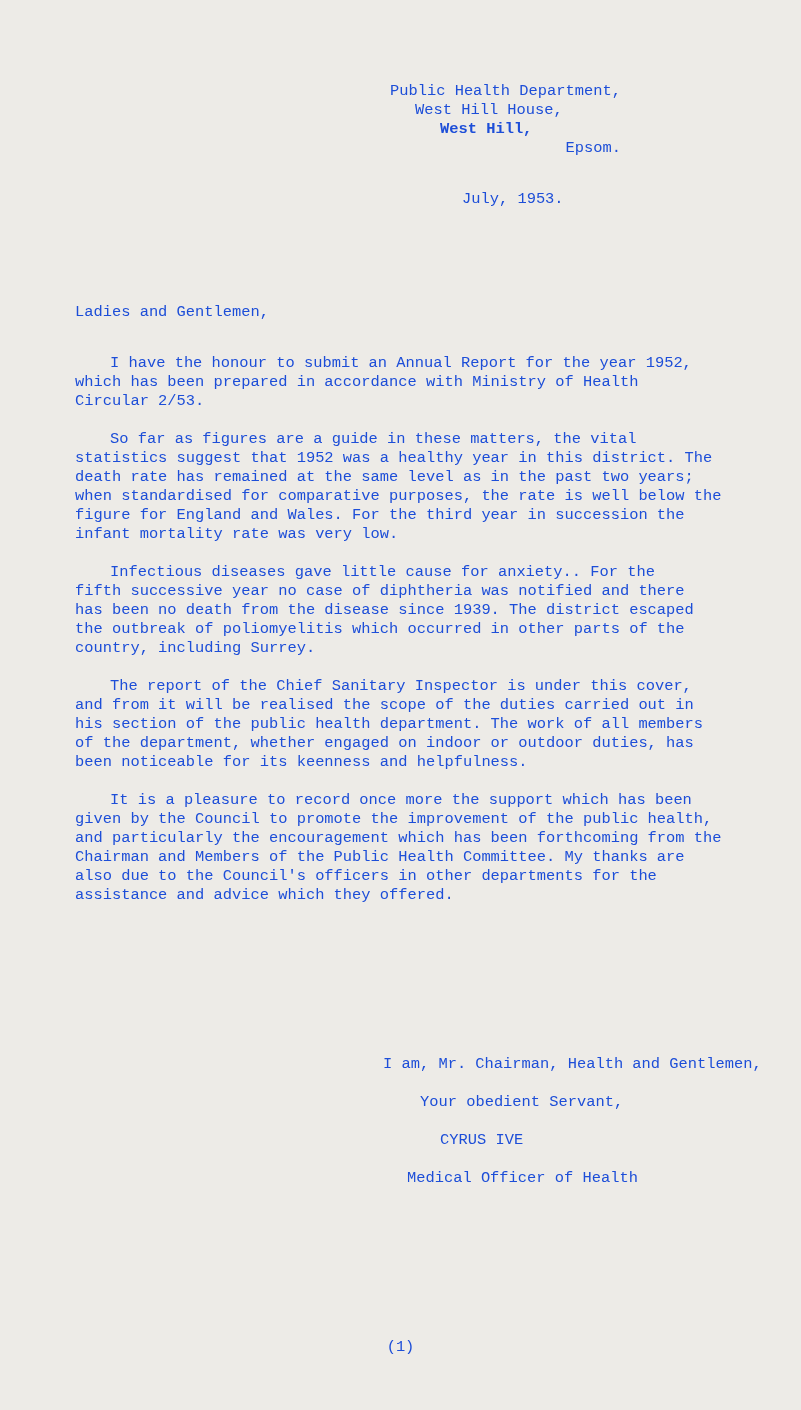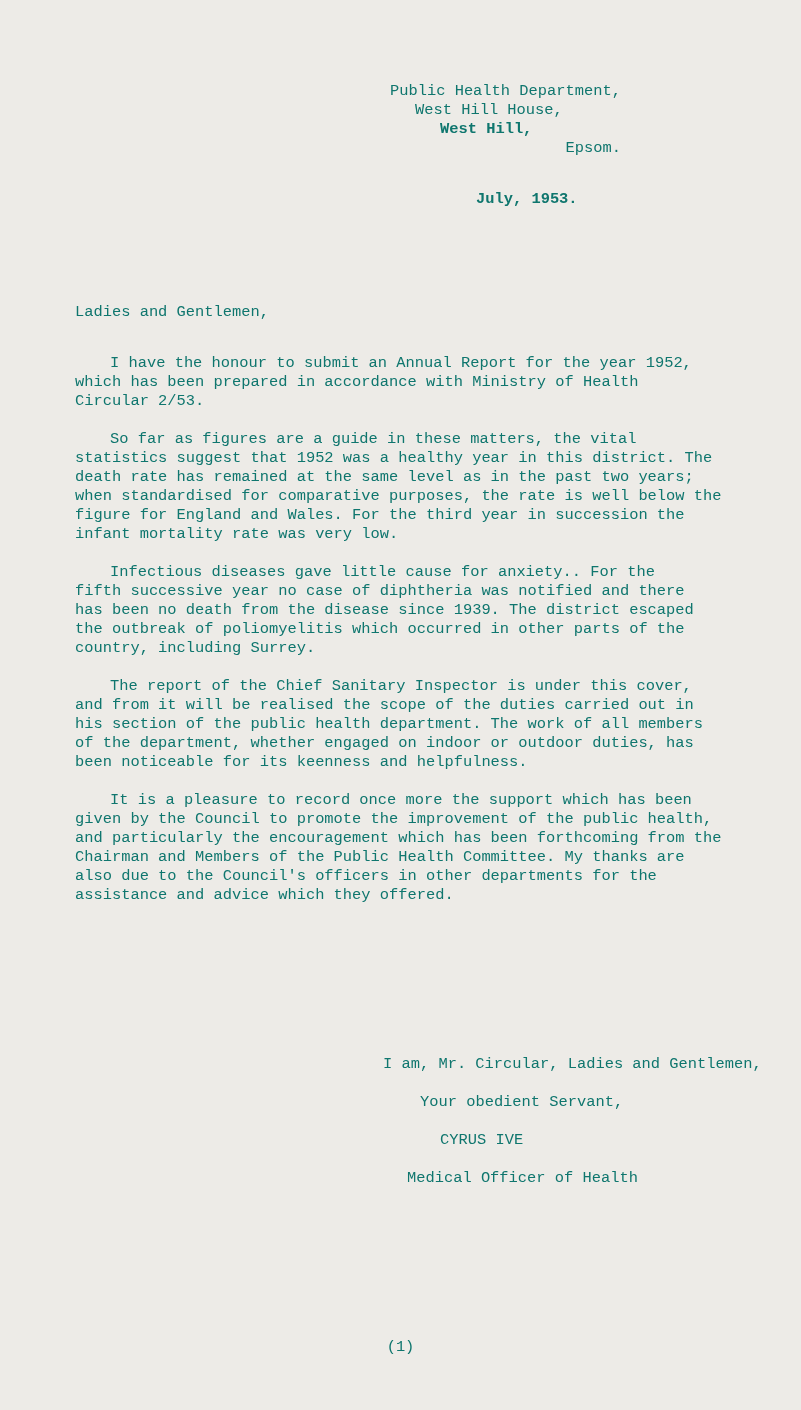--- a/index.html
+++ b/index.html
@@ -7,41 +7,40 @@
     margin: 0;
     padding: 0;
     background: #c9c7c3;
   }
   .page {
     position: relative;
     width: 801px;
     height: 1410px;
     margin: 0 auto;
     background: #edebe7;
-    color: #0f766e;
+    color: #1d4ed8;
     font-family: "Liberation Mono", "DejaVu Sans Mono", monospace;
     font-size: 15.4px;
     line-height: 19px;
     overflow: hidden;
   }
   .letterhead {
     position: absolute;
     left: 390px;
     top: 82px;
   }
   .letterhead .lh-line { white-space: pre; }
   .letterhead .lh-1 { padding-left: 25px; }
   .letterhead .lh-2 { padding-left: 50px; font-weight: bold; }
   .letterhead .lh-3 { padding-left: 75px; text-align: right; }
   .date-line {
     position: absolute;
-    left: 476px;
+    left: 462px;
     top: 190px;
     white-space: pre;
-    font-weight: bold;
   }
   .recipient {
     position: absolute;
     left: 75px;
     top: 220px;
   }
   .recipient .rc-2 { padding-left: 35px; }
   .salutation {
     position: absolute;
     left: 75px;
@@ -117,21 +116,21 @@
 been noticeable for its keenness and helpfulness.</p>
     <p class="para">It is a pleasure to record once more the support which has been
 given by the Council to promote the improvement of the public health,
 and particularly the encouragement which has been forthcoming from the
 Chairman and Members of the Public Health Committee. My thanks are
 also due to the Council's officers in other departments for the
 assistance and advice which they offered.</p>
   </div>
 
   <div class="closing">
-    <div class="cl-valediction">I am, Mr. Circular, Ladies and Gentlemen,</div>
+    <div class="cl-valediction">I am, Mr. Chairman, Health and Gentlemen,</div>
     <div class="cl-servant">Your obedient Servant,</div>
     <div class="cl-signature">CYRUS IVE</div>
     <div class="cl-title">Medical Officer of Health</div>
   </div>
 
   <div class="page-number">(1)</div>
 
 </div>
 
 </body></html>

